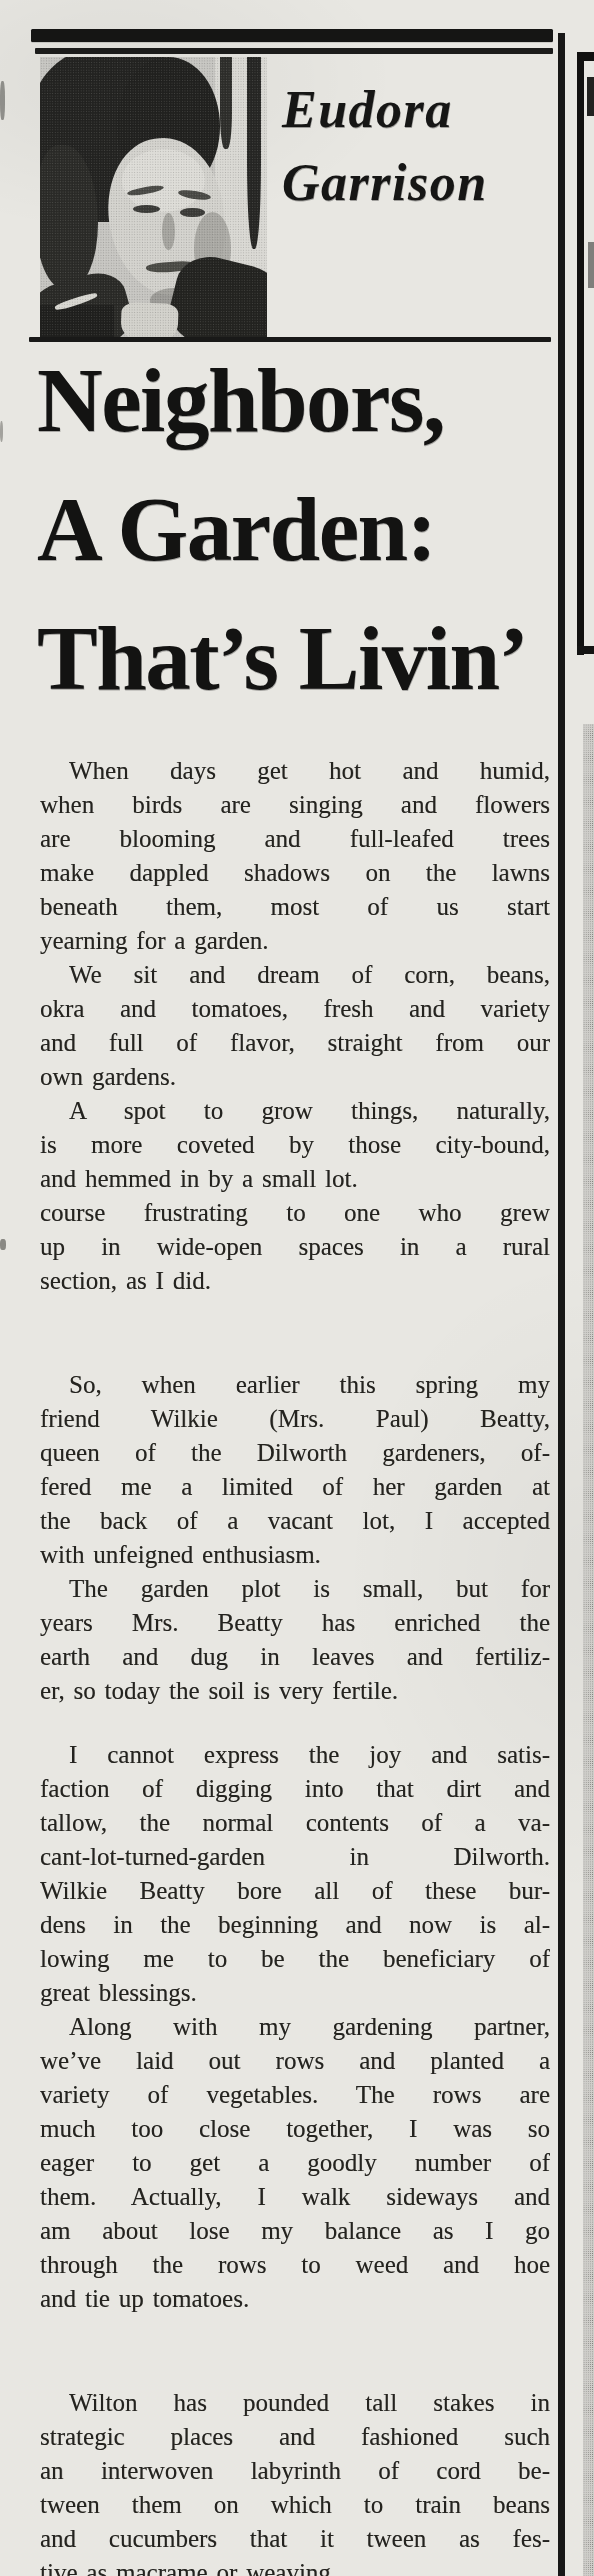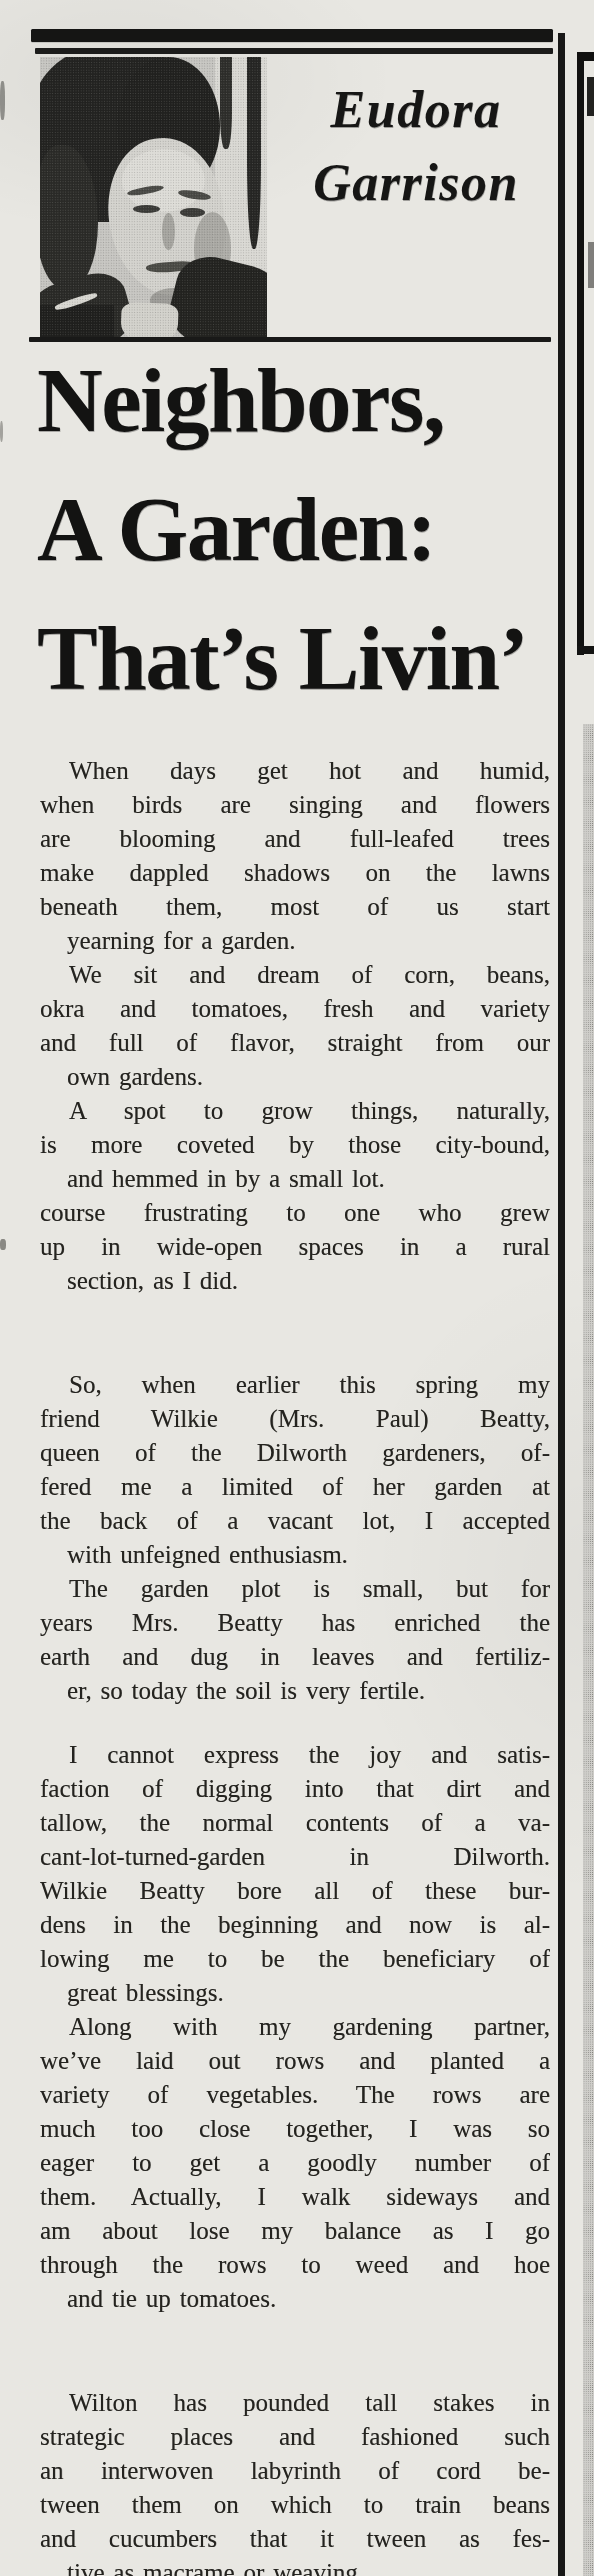--- a/index.html
+++ b/index.html
@@ -40,32 +40,32 @@
   .ph-shoulderR{left:132px;top:204px;width:108px;height:88px;background:#232320;border-radius:35%;transform:rotate(14deg);}
   .ph-armdark{left:-3.1px;top:248px;width:77px;height:36px;background:#1f1f1d;}
   .ph-glint{left:14.4px;top:241px;width:44px;height:6.7px;background:#d8d7d1;transform:rotate(-18deg);border-radius:40%;}
   .ph-collar{left:81px;top:246px;width:57px;height:41px;background:#d2d1cb;border-radius:30% 30% 60% 60%;transform:rotate(2deg);}
   .ph-dots{left:0;top:0;width:100%;height:100%;
     background-image:radial-gradient(rgba(25,25,22,0.22) 0.6px, transparent 0.8px),radial-gradient(rgba(240,240,235,0.18) 0.5px, transparent 0.7px);
     background-size:2.6px 2.6px,2.6px 2.6px;background-position:0 0,1px 1.5px;}
   
   .byname{left:282px;top:73px;width:268px;color:#161615;
     font:italic bold 52px/73px "Liberation Serif", serif;letter-spacing:1.5px;
-    text-shadow:0.5px 0.5px 0.5px rgba(20,20,20,.35);text-align:center;}
+    text-shadow:0.5px 0.5px 0.5px rgba(20,20,20,.35);}
   
   .headline{left:37px;top:336px;width:520px;color:#131312;
     font:bold 91px/129px "Liberation Serif", serif;letter-spacing:-1.5px;
     text-shadow:0.5px 0.8px 0.5px rgba(15,15,15,.3);}
   
   .sec{position:absolute;left:40px;width:510px;color:#24231f;
     font:25px/34px "Liberation Serif", serif;
     text-shadow:0.3px 0.3px 0.4px rgba(35,35,30,.38);}
   .tline{text-align:justify;text-align-last:justify;height:34px;overflow:hidden;}
   .tline.fi{text-indent:29px;}
-  .tline.last{text-align-last:left;word-spacing:2.6px;margin-left:27px;}
+  .tline.last{text-align-last:left;word-spacing:2.6px;}
   .s1{top:754px}.s2{top:1368px}.s3{top:1738px}.s4{top:2386px}
   
   .divider{left:558px;top:33px;width:6.7px;height:3908px;background:#181817;}
   .adjbox-edge{left:577px;top:52px;width:6.7px;height:603px;background:#111110;}
   .adjbox-stub-top{left:577px;top:52px;width:17.5px;height:8.8px;background:#111110;}
   .adjbox-stub-bottom{left:577px;top:646px;width:17.5px;height:7.7px;background:#141413;}
   .adj-glyph1{left:587px;top:77px;width:6.7px;height:39px;background:#222220;}
   .adj-glyph2{left:588px;top:242px;width:5.7px;height:46px;background:rgba(40,40,38,.55);}
   .grayband{left:583px;top:724px;width:11.3px;height:2020px;background:#cfceca;
     background-image:radial-gradient(rgba(60,60,56,.6) 0.6px, transparent 0.7px);background-size:2.1px 2.1px;}

